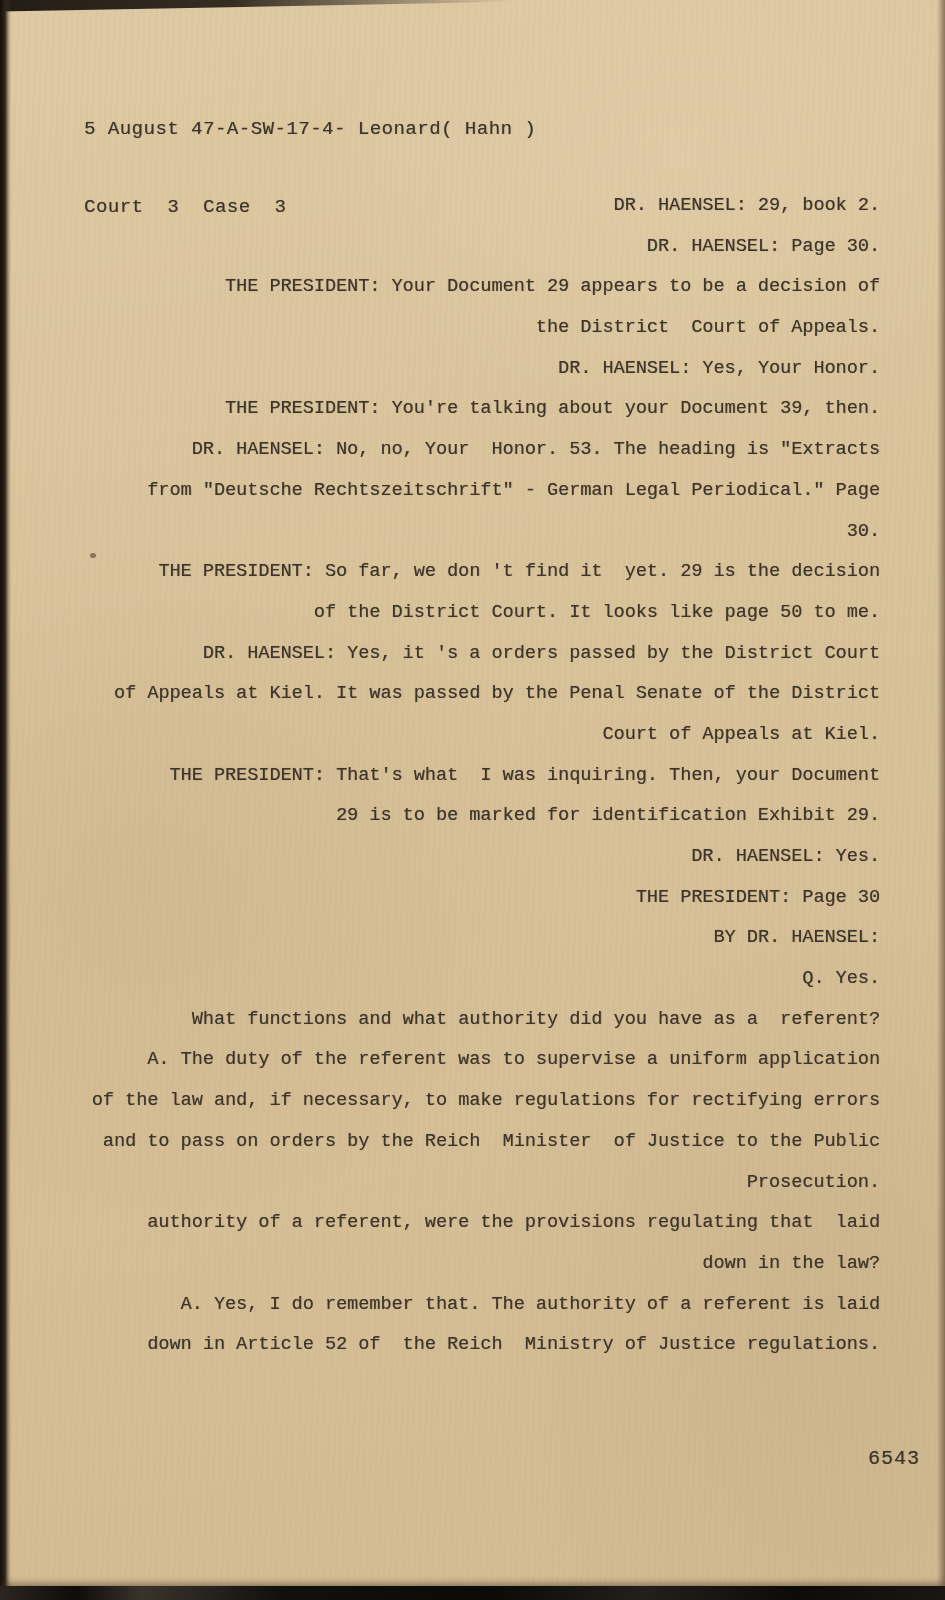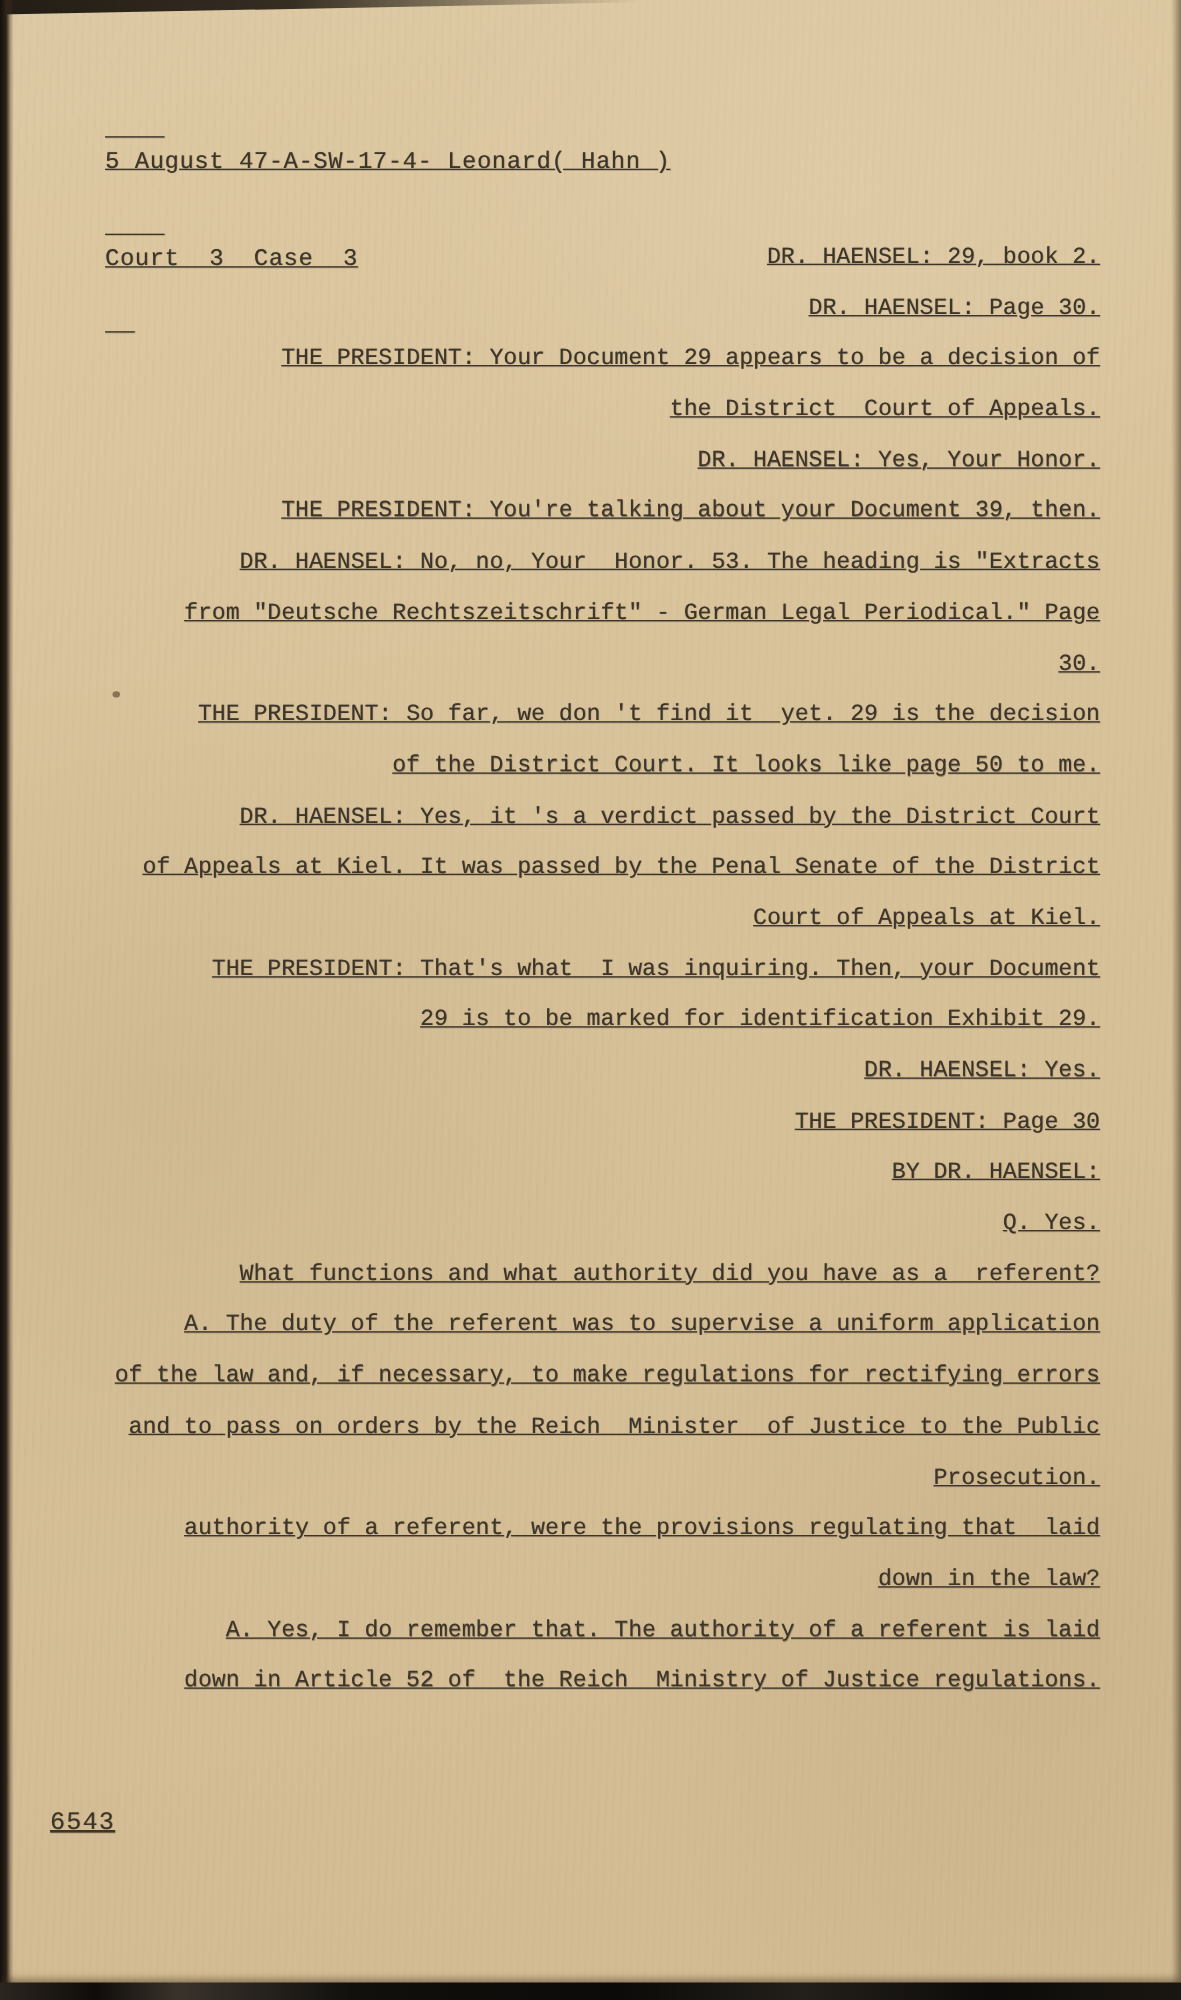--- a/index.html
+++ b/index.html
@@ -30,36 +30,36 @@
   .edge-right{
     position:absolute;right:0;top:0;width:8px;height:1600px;
     background:linear-gradient(270deg, rgba(70,54,36,0.55), rgba(70,54,36,0));
   }
   .edge-bottom{
     position:absolute;left:0;bottom:0;width:945px;height:14px;
     background:linear-gradient(90deg,#2c2620 0%,#0f0c09 8%,#3a332c 15%,#11100d 30%,#0b0a08 52%,#23201b 68%,#0d0b09 84%,#1a1712 100%);
     box-shadow:0 -3px 6px rgba(60,45,28,0.45);
   }
   
-  .ink{color:#3d352a;text-shadow:0.4px 0.3px 0.7px rgba(55,44,32,0.55);text-decoration:underline;}
+  .ink{color:#3d352a;text-shadow:0.4px 0.3px 0.7px rgba(55,44,32,0.55);}
   .doc-header{
     position:absolute;left:84px;top:64px;
     font-size:19px;line-height:26px;white-space:pre;letter-spacing:0.5px;
   }
   .transcript{
     position:absolute;left:80px;top:186px;width:800px;
     font-size:18.5px;
     text-align:right;
   }
   .line{white-space:pre;line-height:40.7px;height:40.7px;}
   .line.para{padding-left:53px;}
   .line.speaker{padding-left:44px;}
   .line.flush{padding-left:0;}
   .page-number{
-    position:absolute;left:0;top:1447px;width:880px;text-align:left;
+    position:absolute;left:0;top:1447px;width:880px;text-align:right;
     font-size:20px;letter-spacing:1px;margin-left:40px;
   }
   .speck{
     position:absolute;left:90px;top:553px;width:6px;height:5px;border-radius:50%;
     background:rgba(95,70,50,0.65);
   }
 </style>
 </head>
 <body>
 
@@ -74,21 +74,21 @@
       <div class="line speaker">DR. HAENSEL: Page 30.</div>
       <div class="line para">THE PRESIDENT: Your Document 29 appears to be a decision of</div>
       <div class="line flush">the District  Court of Appeals.</div>
       <div class="line para">DR. HAENSEL: Yes, Your Honor.</div>
       <div class="line para">THE PRESIDENT: You're talking about your Document 39, then.</div>
       <div class="line para">DR. HAENSEL: No, no, Your  Honor. 53. The heading is "Extracts</div>
       <div class="line flush">from "Deutsche Rechtszeitschrift" - German Legal Periodical." Page</div>
       <div class="line flush">30.</div>
       <div class="line para">THE PRESIDENT: So far, we don 't find it  yet. 29 is the decision</div>
       <div class="line flush">of the District Court. It looks like page 50 to me.</div>
-      <div class="line para">DR. HAENSEL: Yes, it 's a verdict passed by the District Court</div>
+      <div class="line para">DR. HAENSEL: Yes, it 's a orders passed by the District Court</div>
       <div class="line flush">of Appeals at Kiel. It was passed by the Penal Senate of the District</div>
       <div class="line flush">Court of Appeals at Kiel.</div>
       <div class="line para">THE PRESIDENT: That's what  I was inquiring. Then, your Document</div>
       <div class="line flush">29 is to be marked for identification Exhibit 29.</div>
       <div class="line para">DR. HAENSEL: Yes.</div>
       <div class="line para">THE PRESIDENT: Page 30</div>
       <div class="line flush">BY DR. HAENSEL:</div>
       <div class="line para">Q. Yes.</div>
       <div class="line para">What functions and what authority did you have as a  referent?</div>
       <div class="line para">A. The duty of the referent was to supervise a uniform application</div>

